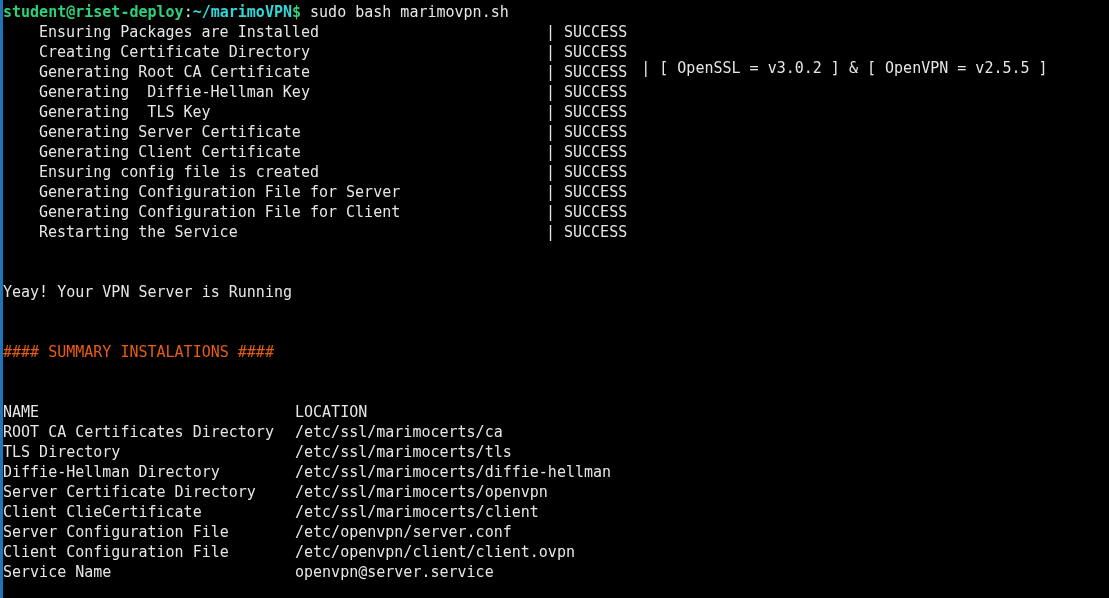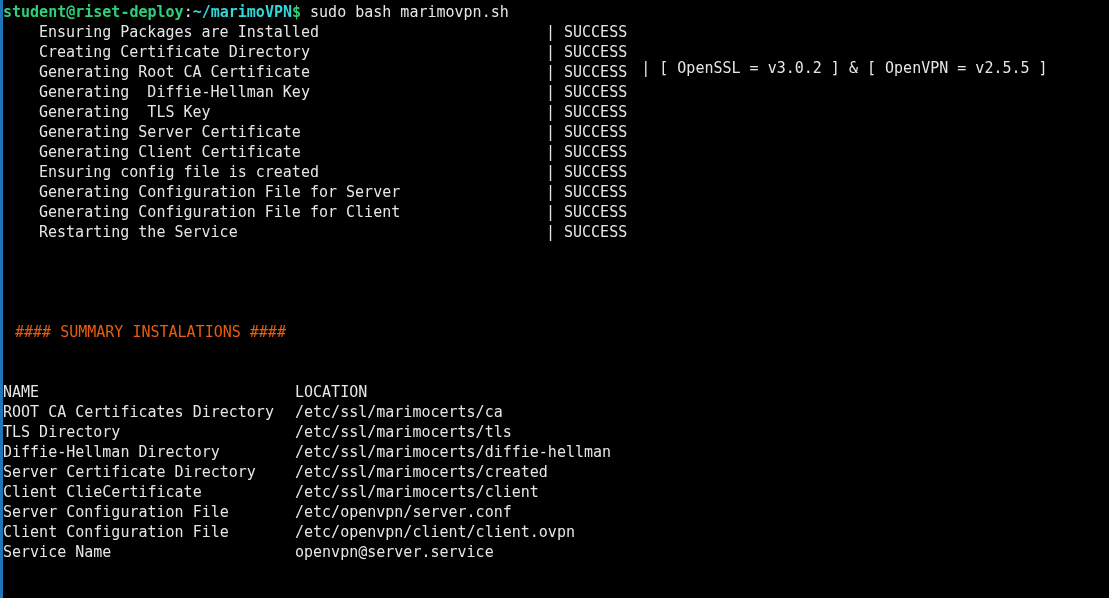--- a/index.html
+++ b/index.html
@@ -40,21 +40,21 @@
     white-space: pre;
     position: relative;
   }
   .blank { height: 20px; }
 
   
   .c-green  { color: #2fd07a; font-weight: bold; }
   .c-cyan   { color: #2fd7d7; font-weight: bold; }
   .c-white  { color: #e6e6e6; }
   .c-plain  { color: #e6e6e6; }
-  .c-orange { color: #e85d10; margin-left: 12px; }
+  .c-orange { color: #e85d10; }
 
   
   .task {
     display: block;
     height: 20px;
     white-space: pre;
   }
   .task .label {
     display: inline-block;
     width: 507px;
@@ -129,38 +129,39 @@
 
     <div class="task"><span class="label">Generating Configuration File for Server</span><span class="sep">|</span><span class="status">SUCCESS</span></div>
 
     <div class="task"><span class="label">Generating Configuration File for Client</span><span class="sep">|</span><span class="status">SUCCESS</span></div>
 
     <div class="task"><span class="label">Restarting the Service</span><span class="sep">|</span><span class="status">SUCCESS</span></div>
 
     <div class="blank"></div>
     <div class="blank"></div>
 
+    <div class="line c-plain">Yeay! Your VPN Server is Running</div>
 
     <div class="blank"></div>
     <div class="blank"></div>
 
     <div class="line c-orange">#### SUMMARY INSTALATIONS ####</div>
 
     <div class="blank"></div>
     <div class="blank"></div>
 
     <div class="trow"><span class="col-name">NAME</span><span class="col-loc">LOCATION</span></div>
 
     <div class="trow"><span class="col-name">ROOT CA Certificates Directory</span><span class="col-loc">/etc/ssl/marimocerts/ca</span></div>
 
     <div class="trow"><span class="col-name">TLS Directory</span><span class="col-loc">/etc/ssl/marimocerts/tls</span></div>
 
     <div class="trow"><span class="col-name">Diffie-Hellman Directory</span><span class="col-loc">/etc/ssl/marimocerts/diffie-hellman</span></div>
 
-    <div class="trow"><span class="col-name">Server Certificate Directory</span><span class="col-loc">/etc/ssl/marimocerts/created</span></div>
+    <div class="trow"><span class="col-name">Server Certificate Directory</span><span class="col-loc">/etc/ssl/marimocerts/openvpn</span></div>
 
     <div class="trow"><span class="col-name">Client ClieCertificate</span><span class="col-loc">/etc/ssl/marimocerts/client</span></div>
 
     <div class="trow"><span class="col-name">Server Configuration File</span><span class="col-loc">/etc/openvpn/server.conf</span></div>
 
     <div class="trow"><span class="col-name">Client Configuration File</span><span class="col-loc">/etc/openvpn/client/client.ovpn</span></div>
 
     <div class="trow"><span class="col-name">Service Name</span><span class="col-loc">openvpn@server.service</span></div>
 
     <div class="blank"></div>

